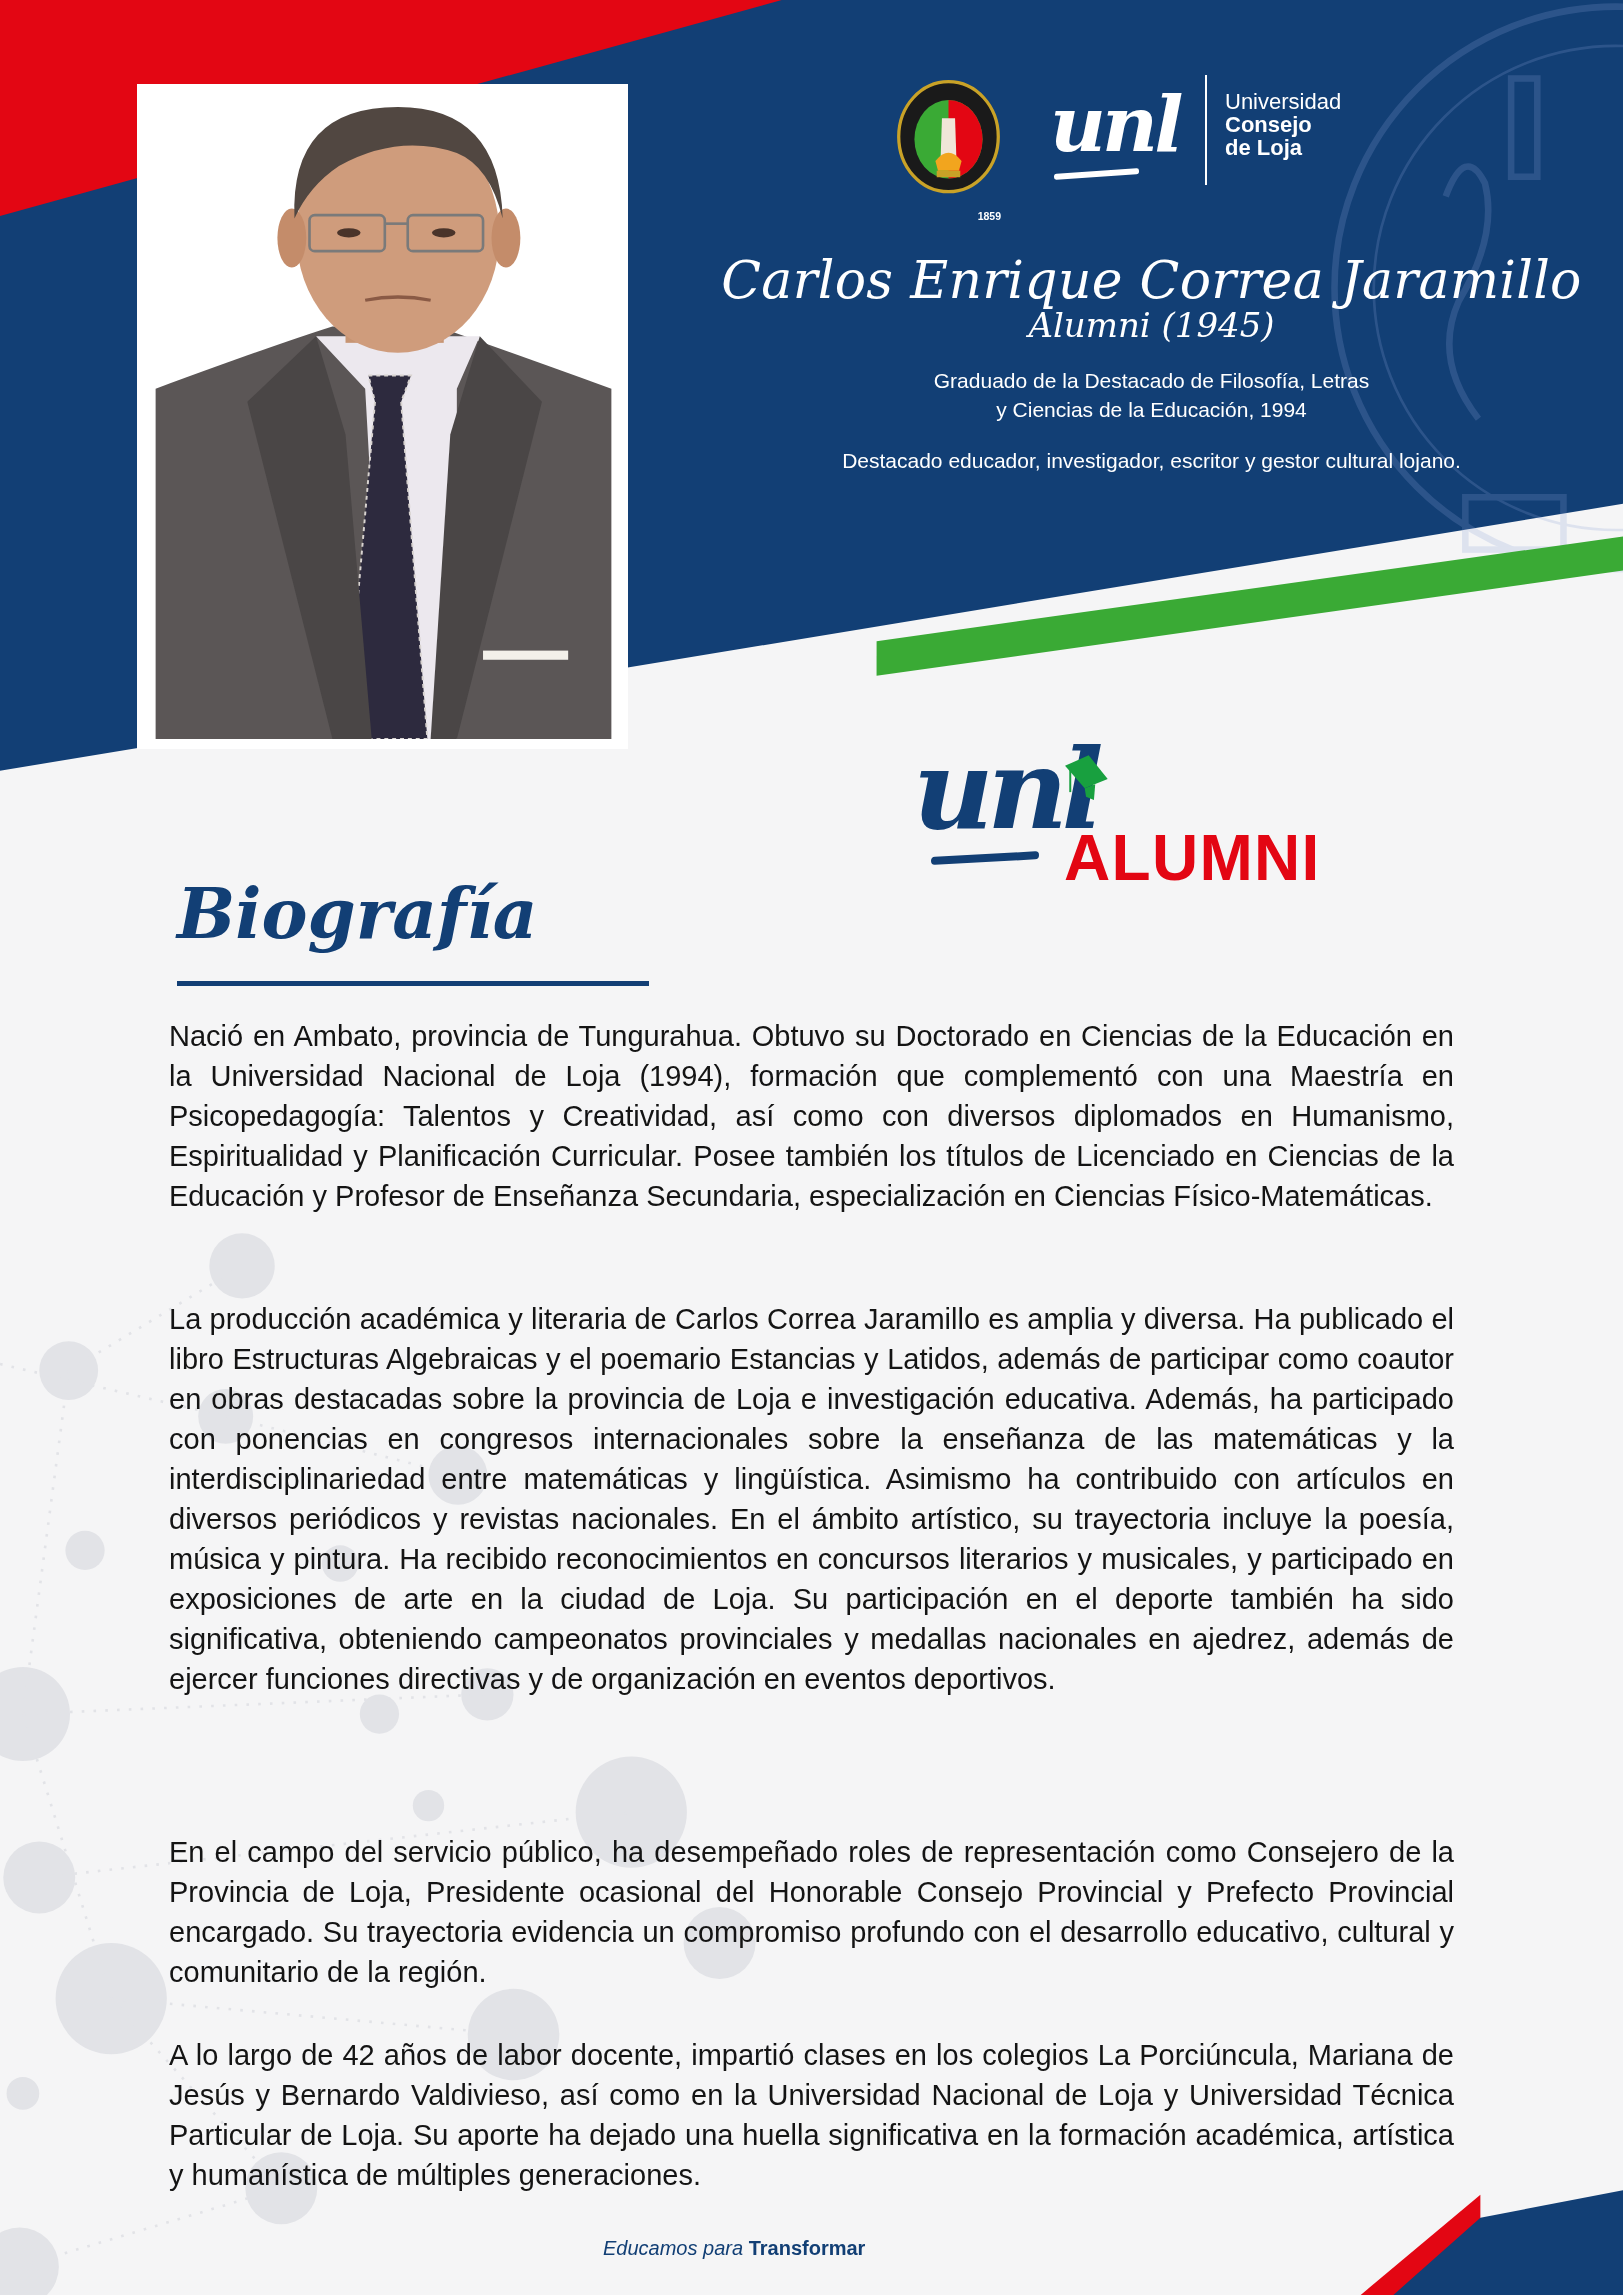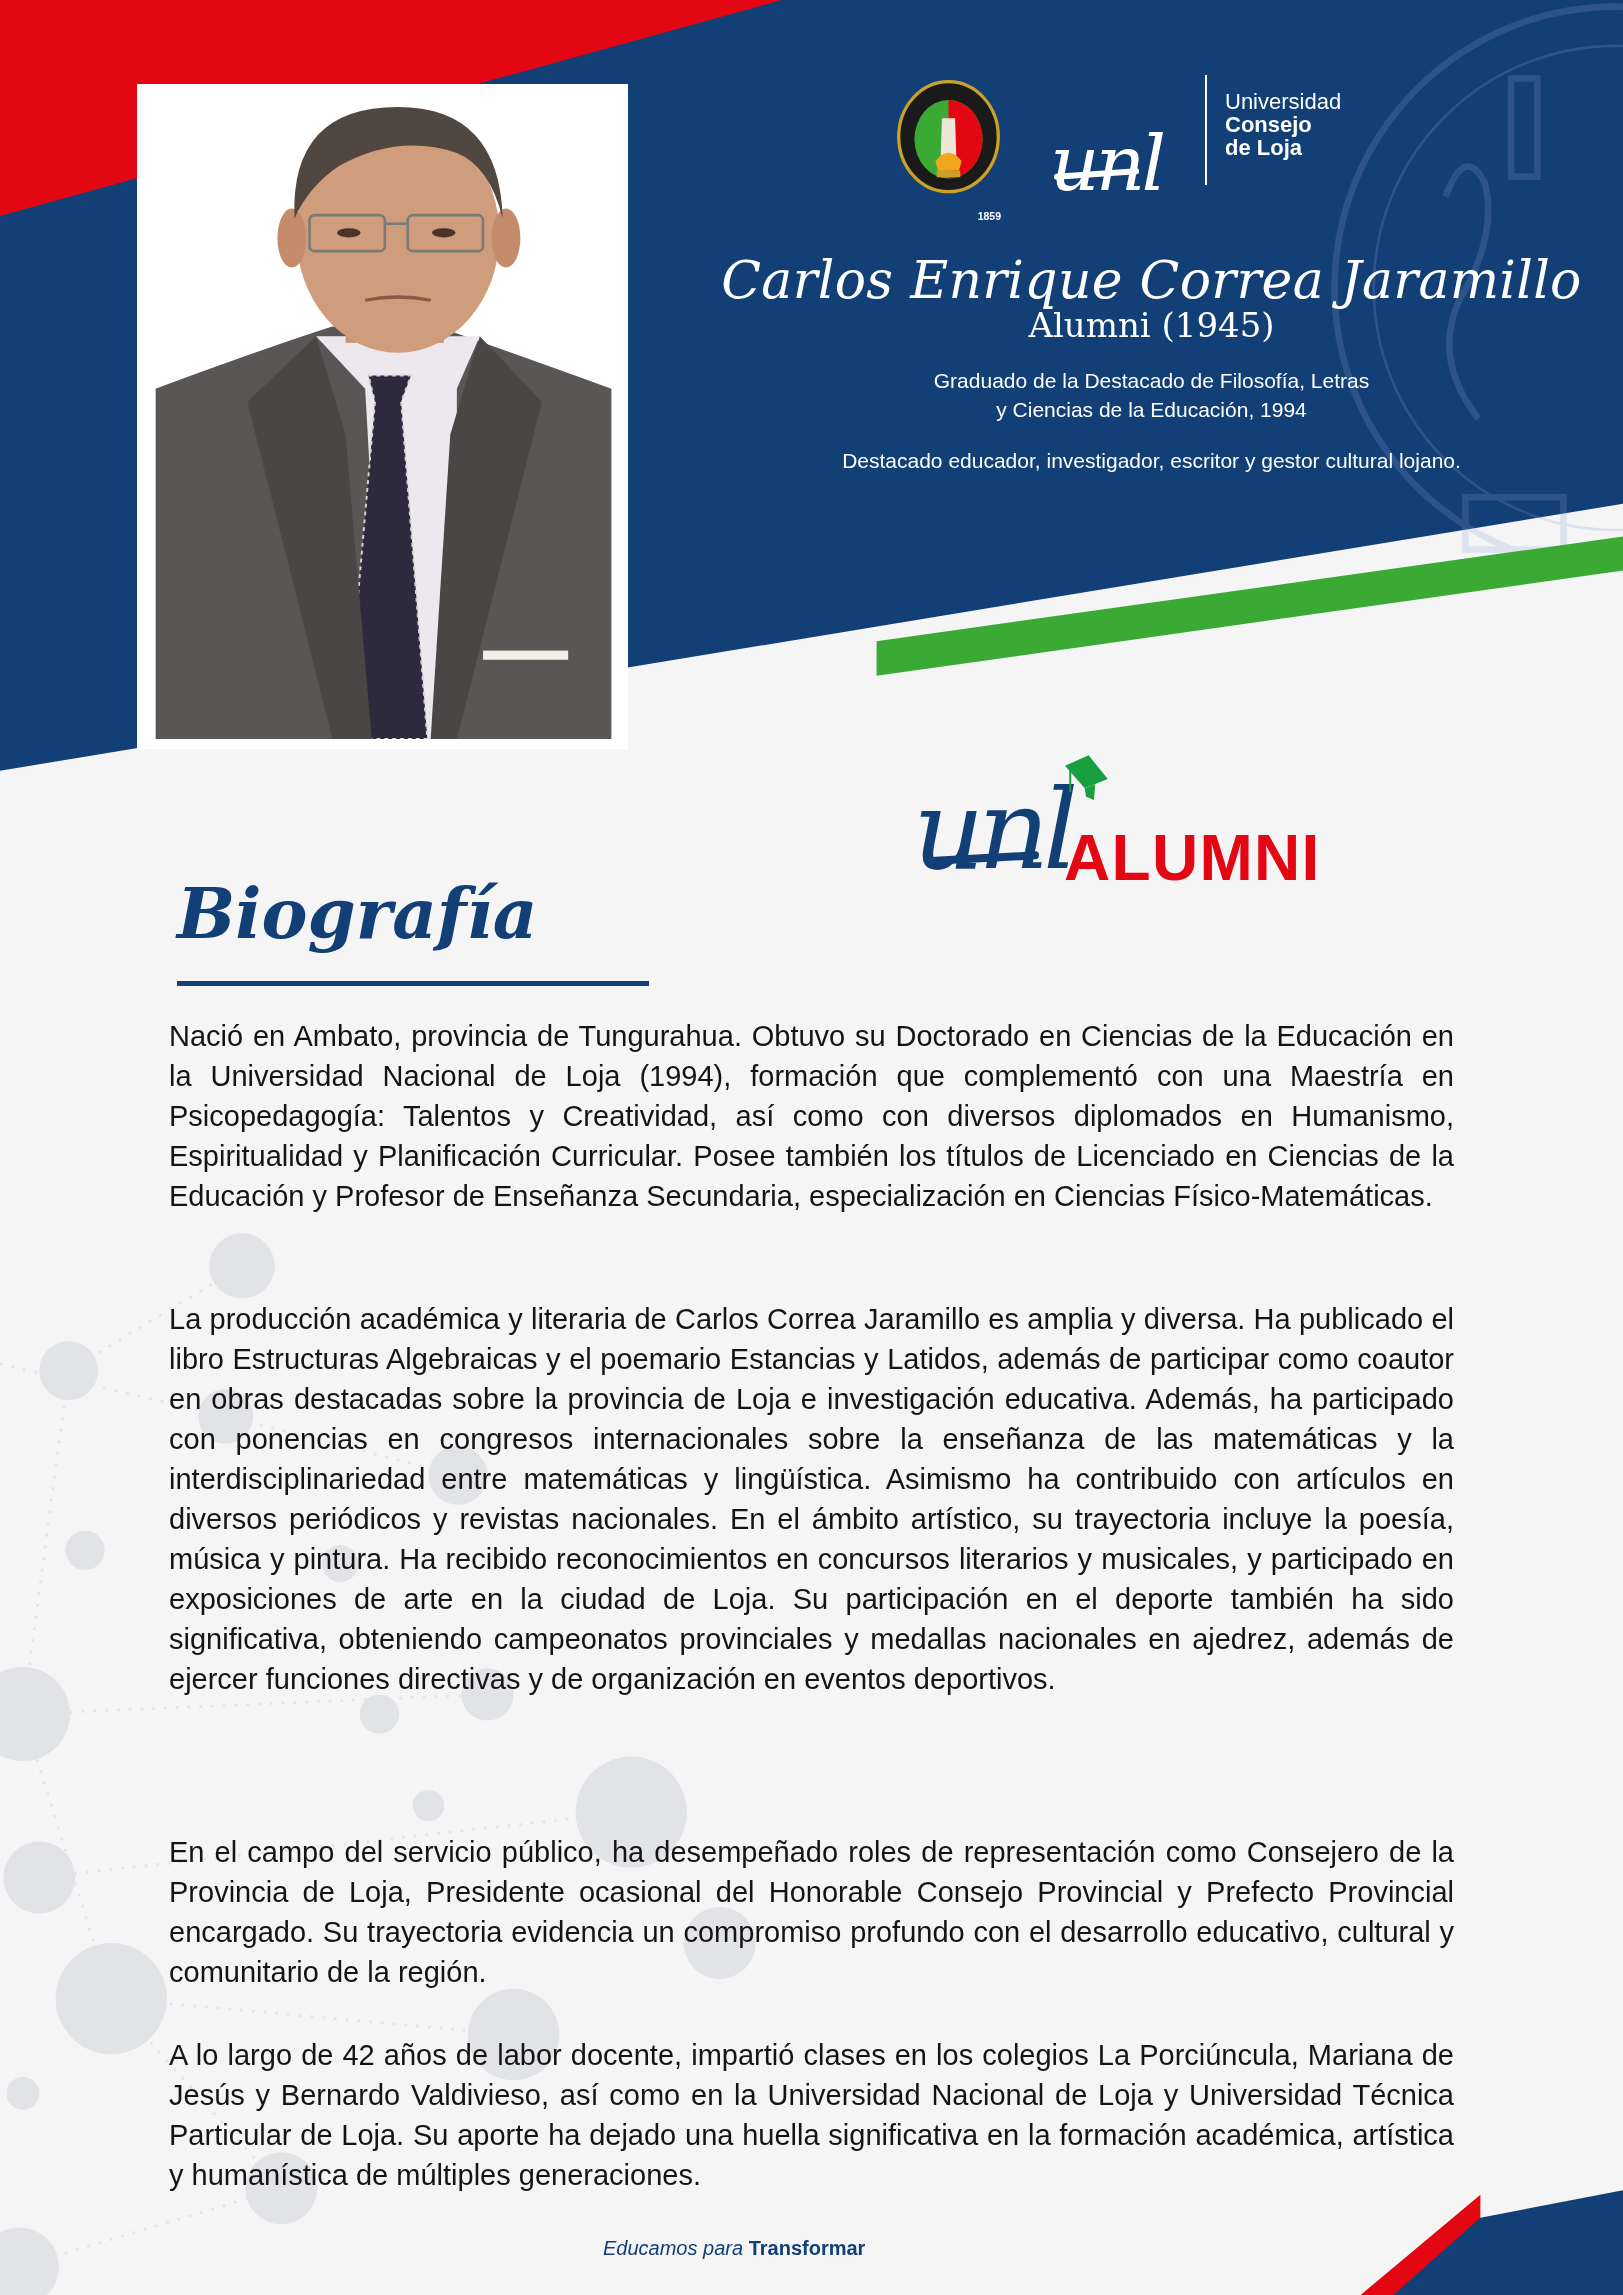--- a/index.html
+++ b/index.html
@@ -3,26 +3,26 @@
 <meta charset="utf-8">
 <style>
   html, body { margin:0; padding:0; }
   body { width:1623px; height:2295px; position:relative; overflow:hidden; background:#f5f5f6; font-family:"DejaVu Sans", sans-serif; }
   .abs { position:absolute; }
   svg.bg { position:absolute; left:0; top:0; }
   .photo-frame { left:137px; top:84px; width:491px; height:665px; background:#ffffff; }
   .photo { left:149px; top:94px; width:469px; height:645px; background:#ffffff; overflow:hidden; }
   .header-text { left:700px; top:255px; width:903px; text-align:center; color:#ffffff; }
   .name { font-family:"DejaVu Serif", serif; font-style:italic; font-size:52px; line-height:50px; letter-spacing:0.3px; }
-  .alumni-year { font-family:"DejaVu Serif", serif; font-size:34px; line-height:41px; }
+  .alumni-year { font-family:"DejaVu Serif", serif; font-style:italic; font-size:34px; line-height:41px; }
   .grad { font-family:"Liberation Sans", sans-serif; font-size:21px; line-height:29.4px; margin-top:19.6px; }
   .tagline { font-family:"Liberation Sans", sans-serif; font-size:21px; line-height:29px; margin-top:22px; }
   .uni-logo-text { left:1225px; top:90px; color:#ffffff; font-family:"Liberation Sans", sans-serif; font-size:22px; line-height:23px; }
   .uni-logo-text .b { font-weight:bold; }
-  .unl-script { font-family:"DejaVu Serif", serif; font-style:italic; font-weight:normal;margin-top:40px; }
+  .unl-script { font-family:"DejaVu Serif", serif; font-style:italic; font-weight:bold; }
   .bio-title { left:177px; top:874px; font-family:"DejaVu Serif", serif; font-style:italic; font-weight:bold; font-size:69px; color:#123f75; line-height:79px; }
   .bio-rule { left:177px; top:981px; width:472px; height:5.2px; background:#123f75; }
   .body-text { left:169px; width:1285px; font-family:"Liberation Sans", sans-serif; font-size:29px; line-height:40px; color:#141414; text-align:justify; }
   .footer-slogan { left:603px; top:2237px; font-family:"Liberation Sans", sans-serif; font-size:20px; color:#123f75; }
   .footer-slogan .it { font-style:italic; }
   .footer-slogan .b { font-weight:bold; }
 </style>
 </head>
 <body>
 

